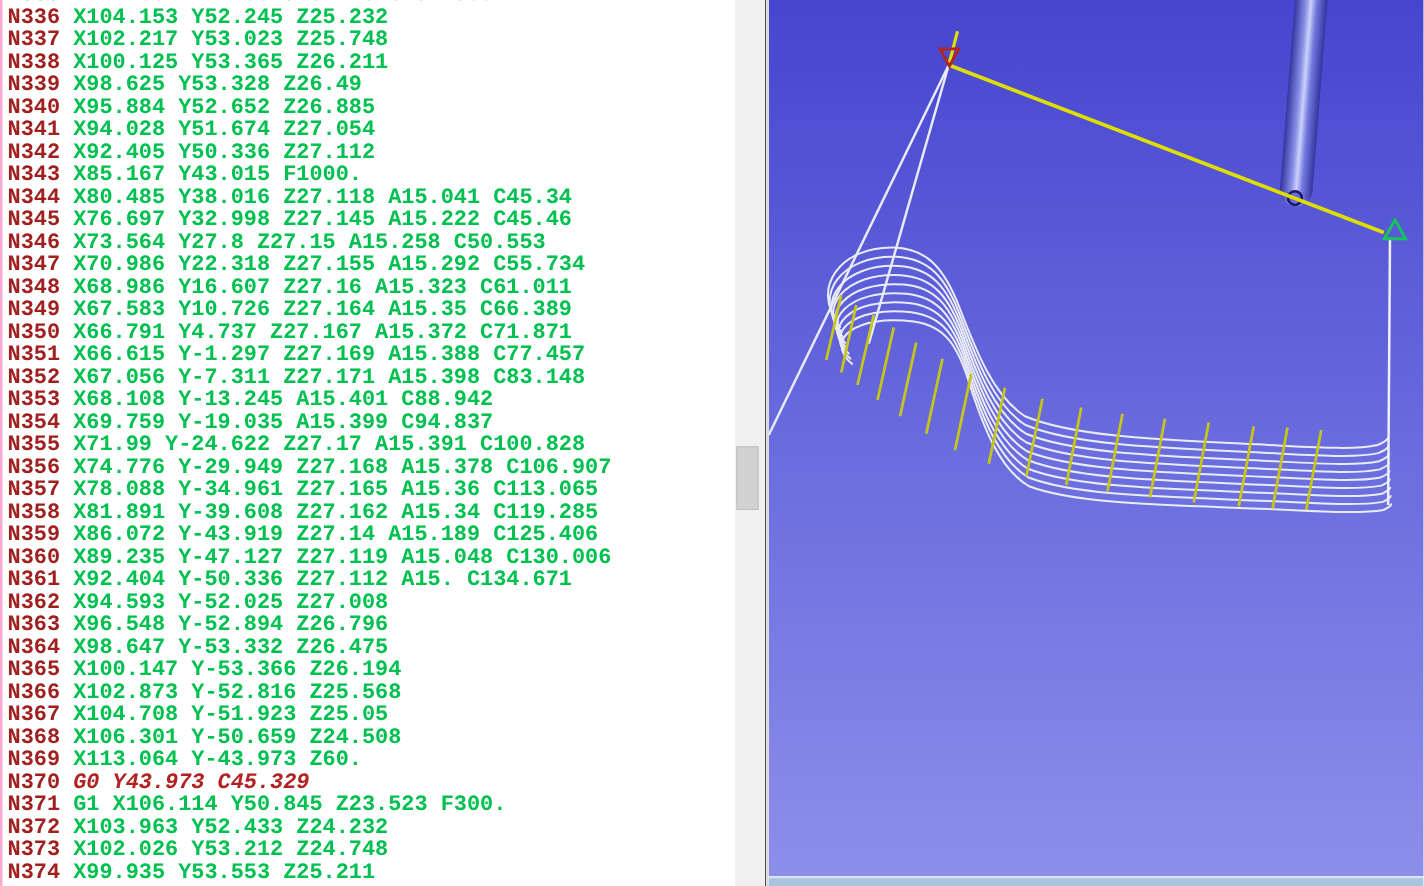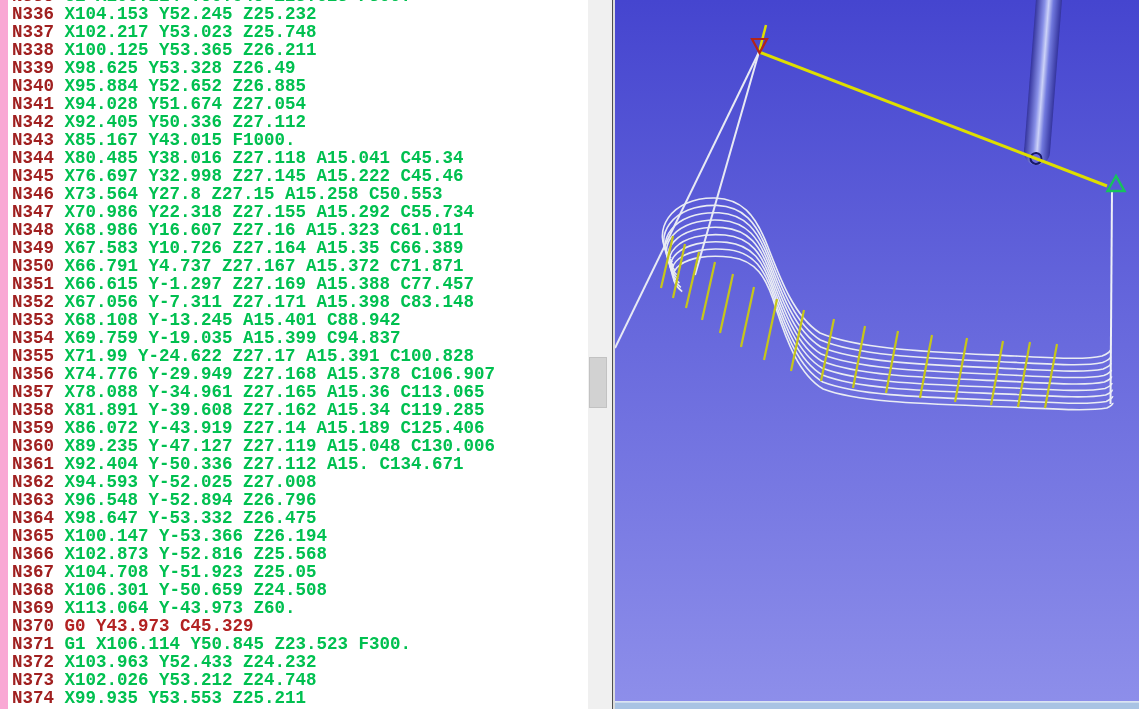--- a/index.html
+++ b/index.html
@@ -1,28 +1,28 @@
 <!DOCTYPE html>
 <html><head>
 <meta charset="utf-8">
 <style>
   html,body{margin:0;padding:0;background:#fff;width:1139px;height:709px;overflow:hidden;
             font-family:"Liberation Sans",sans-serif;}
   .app{position:relative;width:1139px;height:709px;}
 
   
   .editor{position:absolute;left:0;top:0;width:588px;height:709px;background:#fff;overflow:hidden;
-          border-left:8px solid #f9a8d4;box-sizing:border-box;}
+          border-left:2px solid #f9a8d4;box-sizing:border-box;}
   .code{position:absolute;left:4px;top:-13px;
         font-family:"Liberation Mono","DejaVu Sans Mono",monospace;
         font-size:17.5px;font-weight:bold;line-height:18px;white-space:pre;}
   .gline{height:18px;}
   .num{color:var(--numcol);}
   .body{color:var(--codecol);}
-  .gline.rapid .body{color:var(--rapidcol);}
+  .gline.rapid .body{color:var(--rapidcol);font-style:italic;}
 
   
   .scrollbar{position:absolute;left:588px;top:0;width:24px;height:709px;background:#f0f0f0;}
   .thumb{position:absolute;left:1px;width:18px;background:#d2d2d2;border:1px solid #c2c2c2;box-sizing:border-box;}
 
   
   .divider{position:absolute;left:612px;top:0;width:3px;height:709px;
            background:linear-gradient(90deg,#4f4f4f 0 1px,#dcdcdc 1px 3px);}
 
   

